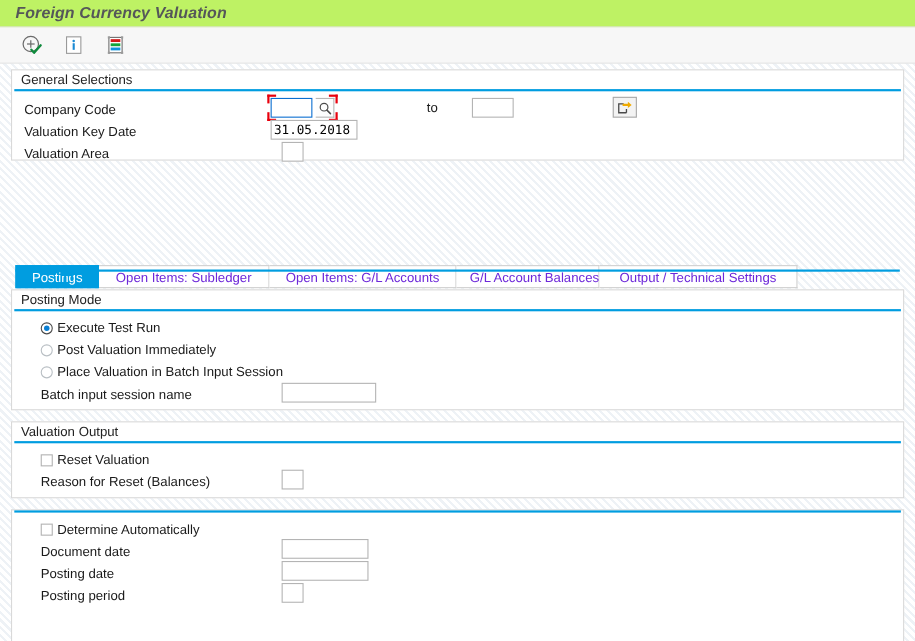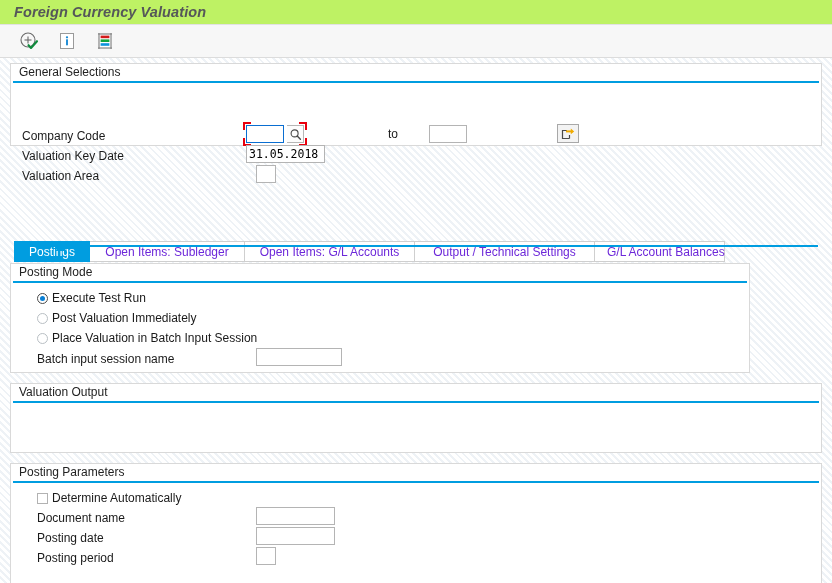--- a/index.html
+++ b/index.html
@@ -304,21 +304,21 @@
     </svg>
   </div>
 </div>
 
 <div class="body-area hatch">
 
   <div class="section" style="left:10px; top:5px; width:812px; height:83px;">
     <div class="section-header">General Selections</div>
     <div class="section-rule"></div>
 
-    <div class="section-body" style="height:62px;margin-top:36px;">
+    <div class="section-body" style="height:62px;">
 
       <div class="frow" style="left:11px; top:8px;">
         <span class="flabel">Company Code</span>
       </div>
       <div class="fval" style="left:232px; top:3px;">
         <div class="focuswrap">
           <span class="corner c-tl"></span>
           <span class="corner c-tr"></span>
           <span class="corner c-bl"></span>
           <span class="corner c-br"></span>
@@ -362,27 +362,27 @@
         <input class="sapfield plain" type="text" style="width: 20px;" value="">
       </div>
 
     </div>
   </div>
 
   <div class="tabstrip" id="tabstrip">
       <div class="tab active" style="width: 76px;"><span>Postings</span></div>
       <div class="tab" style="width: 155px;"><span>Open Items: Subledger</span></div>
       <div class="tab" style="width: 170px;"><span>Open Items: G/L Accounts</span></div>
+      <div class="tab" style="width: 130px;"><span>G/L Account Balances</span></div>
       <div class="tab" style="width: 180px;"><span>Output / Technical Settings</span></div>
-      <div class="tab" style="width: 130px;"><span>G/L Account Balances</span></div>
     </div>
   <div class="tab-underline"></div>
   <div class="tab-pointer"></div>
 
-  <div class="section" style="left:10px; top:205px; width:740px; height:110px;">
+  <div class="section" style="left:10px; top:205px; width:812px; height:110px;">
     <div class="section-header">Posting Mode</div>
     <div class="section-rule"></div>
 
     <div class="section-body" style="height:89px;">
       <div class="frow" style="left:26px; top:6px;">
         <span class="radio checked"></span>
         <span class="optlabel">Execute Test Run</span>
       </div>
       <div class="frow" style="left:26px; top:26px;">
         <span class="radio"></span>
@@ -399,34 +399,45 @@
       <div class="fval" style="left:245px; top:65px;">
         <input class="sapfield plain" type="text" style="width: 86px;" value="">
       </div>
     </div>
   </div>
 
   <div class="section" style="left:10px; top:325px; width:812px; height:70px;">
     <div class="section-header">Valuation Output</div>
     <div class="section-rule"></div>
 
+    <div class="section-body" style="height:49px;">
+      <div class="frow" style="left:26px; top:6px;">
+        <span class="checkbox"></span>
+        <span class="optlabel">Reset Valuation</span>
+      </div>
+      <div class="frow" style="left:26px; top:26px;">
+        <span class="flabel">Reason for Reset (Balances)</span>
+      </div>
+      <div class="fval" style="left:245px; top:24px;">
+        <input class="sapfield plain" type="text" style="width: 20px;" value="">
+      </div>
+    </div>
   </div>
 
   <div class="section" style="left:10px; top:405px; width:812px; height:168px;">
-    <div class="section-header">Posting Parameters</div>
     <div class="section-rule"></div>
 
     <div class="section-body" style="height:147px;">
       <div class="frow" style="left:26px; top:6px;">
         <span class="checkbox"></span>
         <span class="optlabel">Determine Automatically</span>
       </div>
 
       <div class="frow" style="left:26px; top:26px;">
-        <span class="flabel">Document name</span>
+        <span class="flabel">Document date</span>
       </div>
       <div class="fval" style="left:245px; top:24px;">
         <input class="sapfield plain" type="text" style="width: 79px;" value="">
       </div>
 
       <div class="frow" style="left:26px; top:46px;">
         <span class="flabel">Posting date</span>
       </div>
       <div class="fval" style="left:245px; top:44px;">
         <input class="sapfield plain" type="text" style="width: 79px;" value="">

